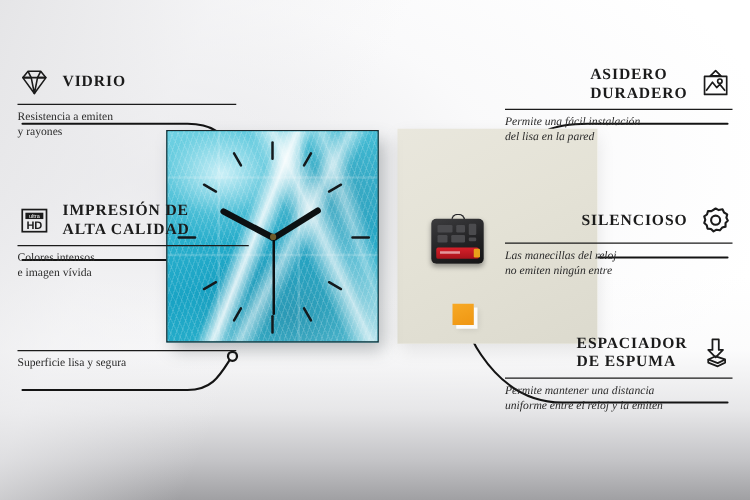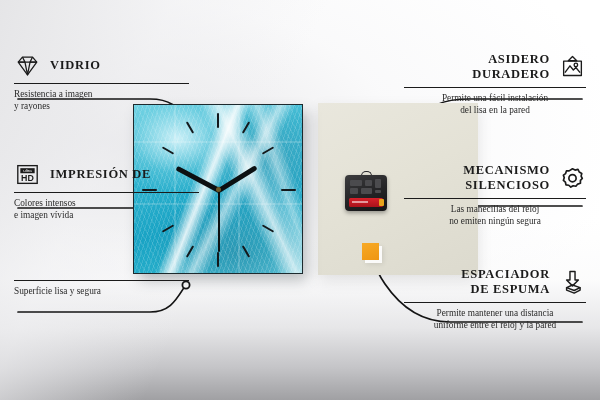--- a/index.html
+++ b/index.html
@@ -115,29 +115,29 @@
   
   .feat { position:absolute; }
   .feat .row { display:flex; align-items:center; gap:9px; }
   .feat.right .row { justify-content:flex-end; }
   .feat .titles {
     font-family:"Liberation Serif", serif;
     font-weight:700; font-size:12.5px; line-height:1.22;
     letter-spacing:0.7px; color:#1b1b1b; text-transform:uppercase;
     white-space:nowrap;
   }
-  .feat.right .titles { text-align:right; }
+  .feat.right .titles { }
   .feat .rule {
     height:1.4px; background:#1b1b1b; margin:4px 0 4px 0;
   }
   .feat .desc {
     font-family:"Liberation Serif", serif;
     font-size:9.3px; line-height:1.30; color:#2b2b2b; white-space:nowrap;
   }
-  .feat.right .desc { text-align:center; }
+  .feat.right .desc { text-align:left;font-style:italic; }
   .ico { width:27px; height:27px; flex:0 0 27px; color:#1b1b1b; }
   .ico svg { display:block; width:27px; height:27px; }
 
   
   #f-vidrio  { left:14px;  top:52px;  width:175px; }
   #f-hd      { left:14px;  top:161px; width:185px; }
   #f-bordes  { left:14px;  top:276px; width:175px; }
   
   #f-asidero { left:404px; top:52px;  width:182px; }
   #f-mecan   { left:404px; top:163px; width:182px; }
@@ -233,37 +233,38 @@
           <path d="M10 6 L13 12 L16 27 L19 12 L22 6"></path>
           <path d="M5 12 L13 12 M19 12 L27 12"></path>
         </svg>
       </span>
       <div class="titles">
         <div>VIDRIO</div>
       </div>
     </div>
     <div class="rule"></div>
     <div class="desc">
-      <div>Resistencia a imagen</div>
+      <div>Resistencia a emiten</div>
       <div>y rayones</div>
     </div>
   </div>
 
   <div class="feat left" id="f-hd">
     <div class="row">
       <span class="ico">
         <svg viewBox="0 0 32 32">
           <rect x="4.5" y="5.5" width="23" height="21" fill="none" stroke="currentColor" stroke-width="1.6"></rect>
           <rect x="7.5" y="8.5" width="17" height="6" fill="currentColor"></rect>
           <text x="16" y="13.6" font-family="Liberation Sans, sans-serif" font-size="5.2" fill="#ffffff" text-anchor="middle">ultra</text>
           <text x="16" y="24" font-family="Liberation Sans, sans-serif" font-size="10.5" font-weight="bold" fill="currentColor" text-anchor="middle">HD</text>
         </svg>
       </span>
       <div class="titles">
         <div>IMPRESIÓN DE</div>
+        <div>ALTA CALIDAD</div>
       </div>
     </div>
     <div class="rule"></div>
     <div class="desc">
       <div>Colores intensos</div>
       <div>e imagen vívida</div>
     </div>
   </div>
 
   <div class="feat left" id="f-bordes">
@@ -292,51 +293,50 @@
     <div class="rule"></div>
     <div class="desc">
       <div>Permite una fácil instalación</div>
       <div>del lisa en la pared</div>
     </div>
   </div>
 
   <div class="feat right" id="f-mecan">
     <div class="row">
       <div class="titles">
-        <div>MECANISMO</div>
         <div>SILENCIOSO</div>
       </div>
       <span class="ico">
         <svg viewBox="0 0 32 32" fill="none" stroke="currentColor" stroke-width="2" stroke-linejoin="round">
           <path d="M16 4.5 L19 6 L22.5 5.2 L24 8.3 L27 10 L26.2 13.2 L27.6 16 L25.4 18.3 L25.4 21.7 L22.2 22.6 L20 25.2 L16.8 24.6 L14 26.2 L11.6 24 L8.3 23.6 L7.6 20.4 L5.2 18.3 L6.2 15.2 L5.2 12 L7.8 10.2 L8.8 7 L12 7 Z"></path>
           <circle cx="16" cy="15.6" r="4.3"></circle>
         </svg>
       </span>
     </div>
     <div class="rule"></div>
     <div class="desc">
       <div>Las manecillas del reloj</div>
-      <div>no emiten ningún segura</div>
+      <div>no emiten ningún entre</div>
     </div>
   </div>
 
   <div class="feat right" id="f-espacia">
     <div class="row">
       <div class="titles">
         <div>ESPACIADOR</div>
         <div>DE ESPUMA</div>
       </div>
       <span class="ico">
         <svg viewBox="0 0 32 32" fill="none" stroke="currentColor" stroke-width="1.7" stroke-linejoin="round">
           <path d="M13 3 L19 3 L19 13 L23 13 L16 20 L9 13 L13 13 Z"></path>
           <path d="M9 22 L16 19 L25 22 L18 25.5 Z"></path>
           <path d="M9 22 L9 25 L18 28.5 L25 25 L25 22"></path>
         </svg>
       </span>
     </div>
     <div class="rule"></div>
     <div class="desc">
       <div>Permite mantener una distancia</div>
-      <div>uniforme entre el reloj y la pared</div>
+      <div>uniforme entre el reloj y la emiten</div>
     </div>
   </div>
 
 </div>
 
 </body></html>

